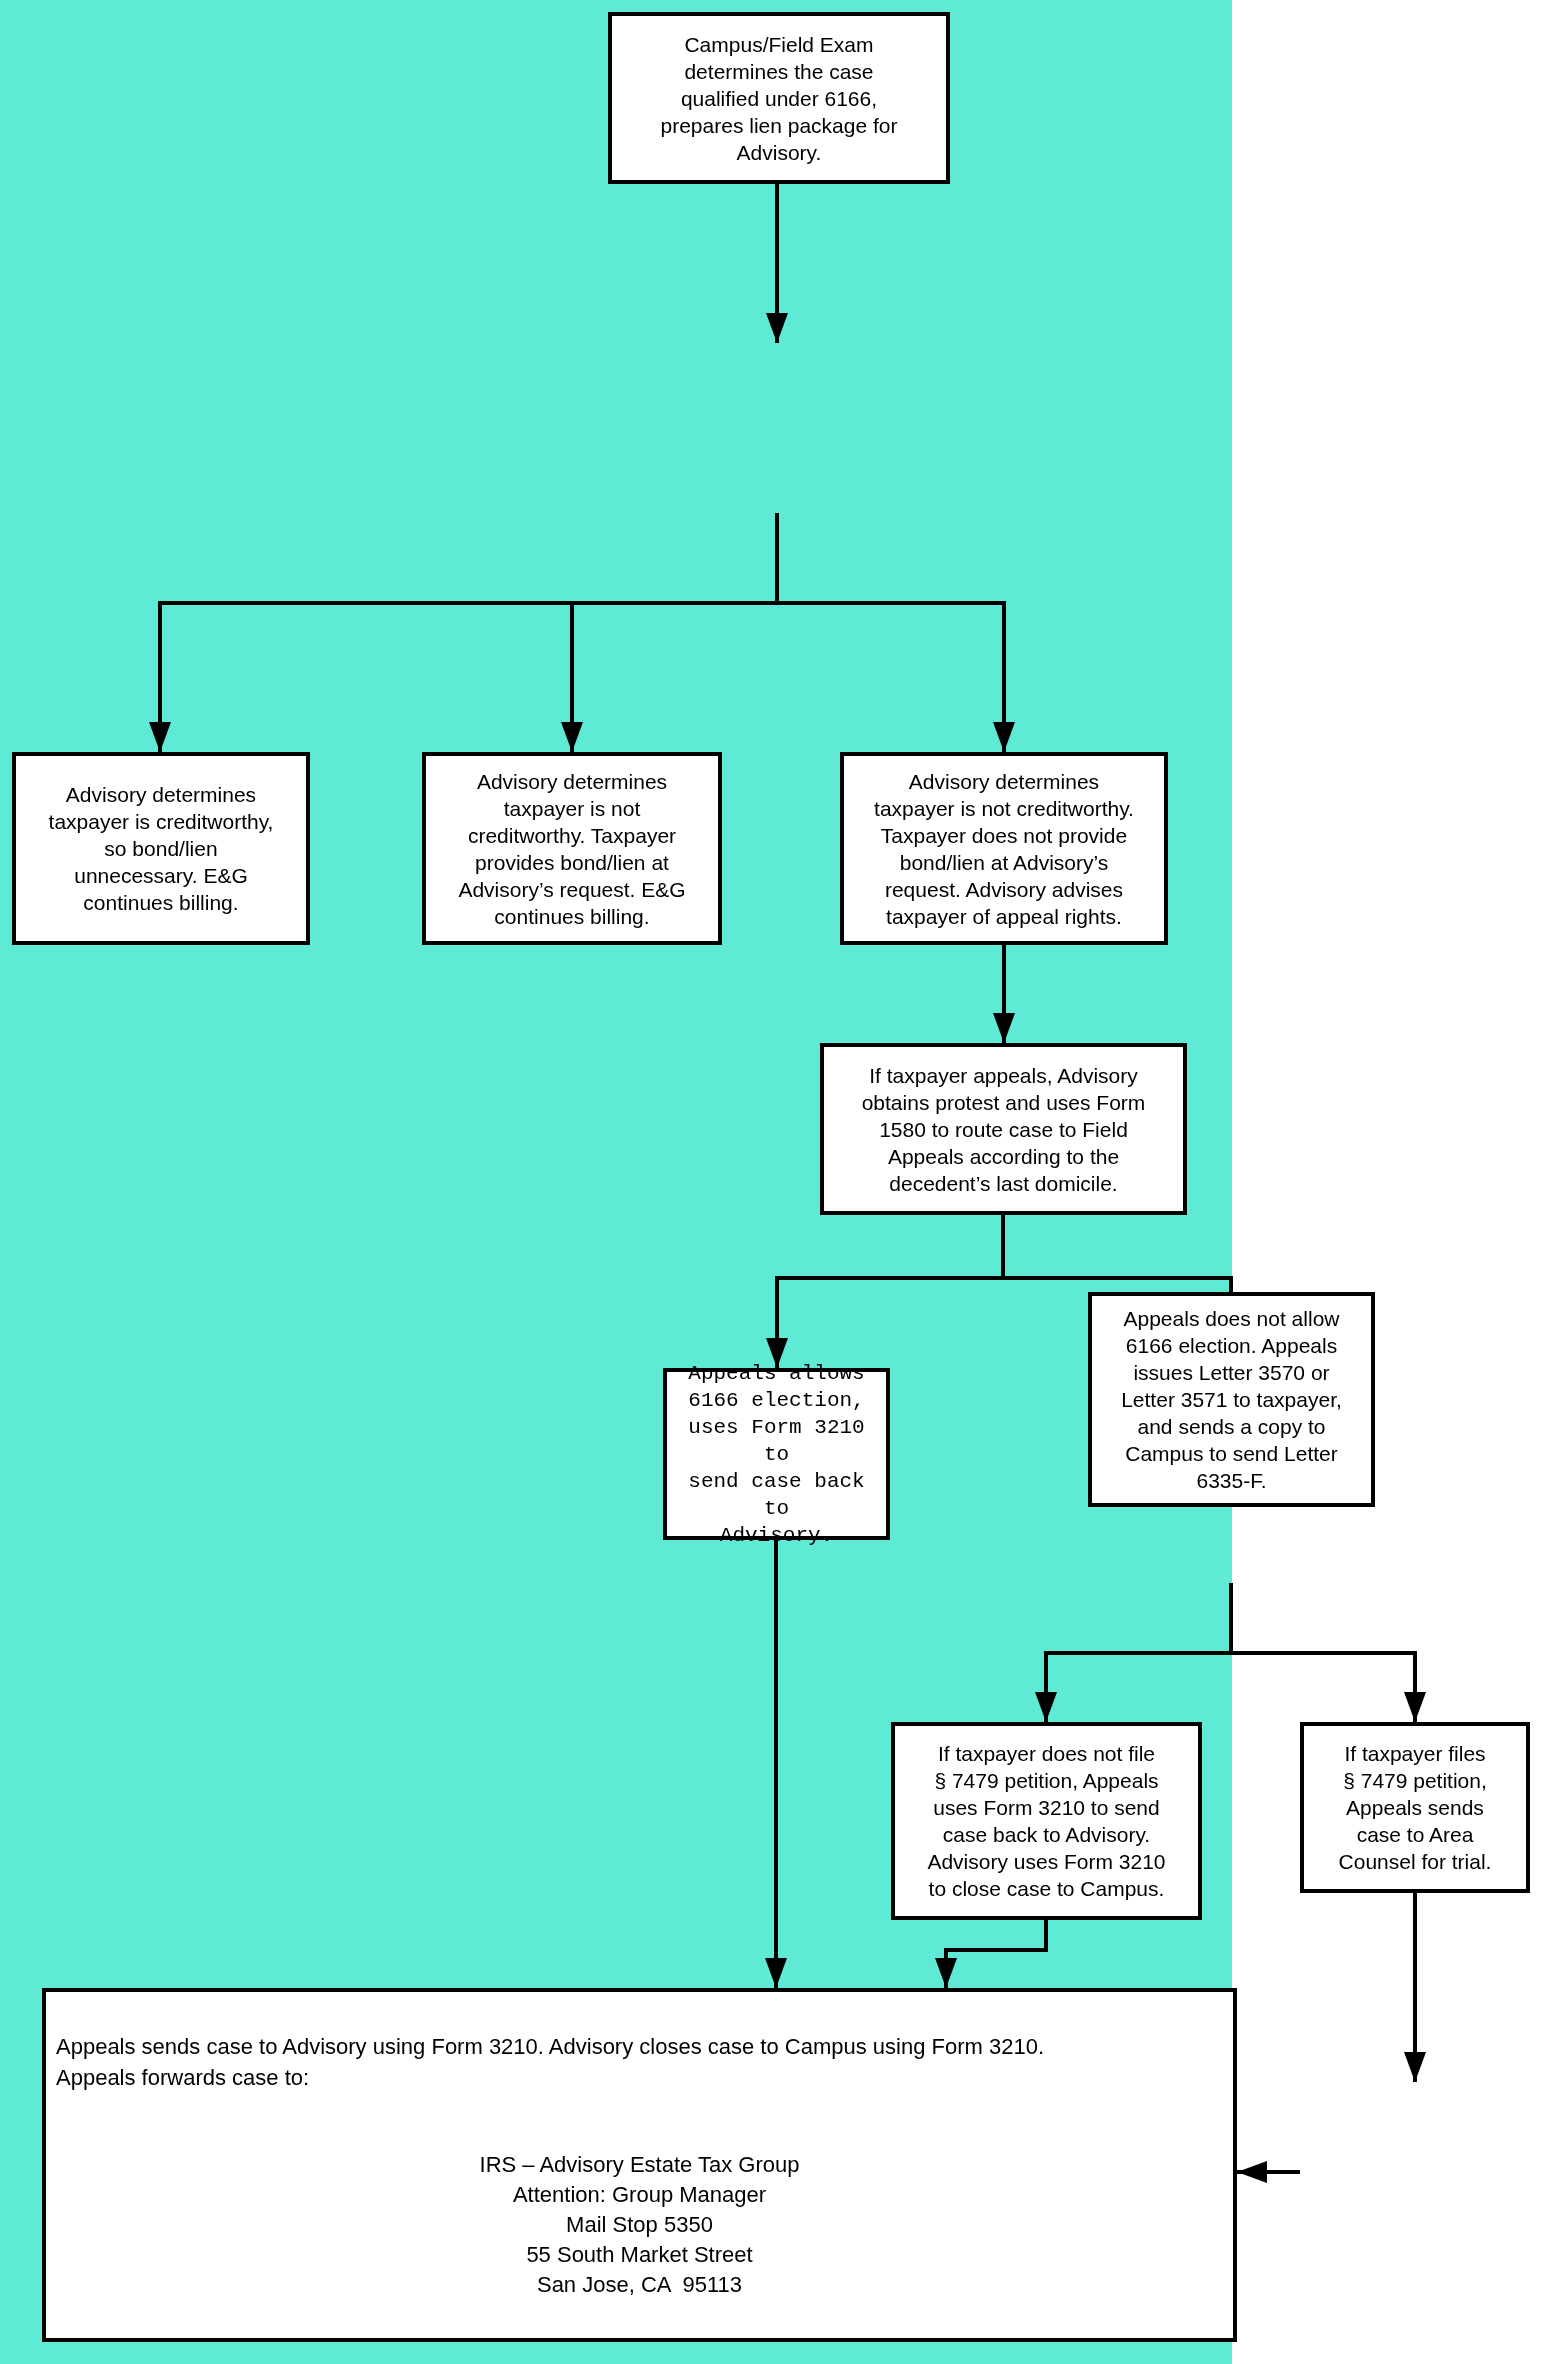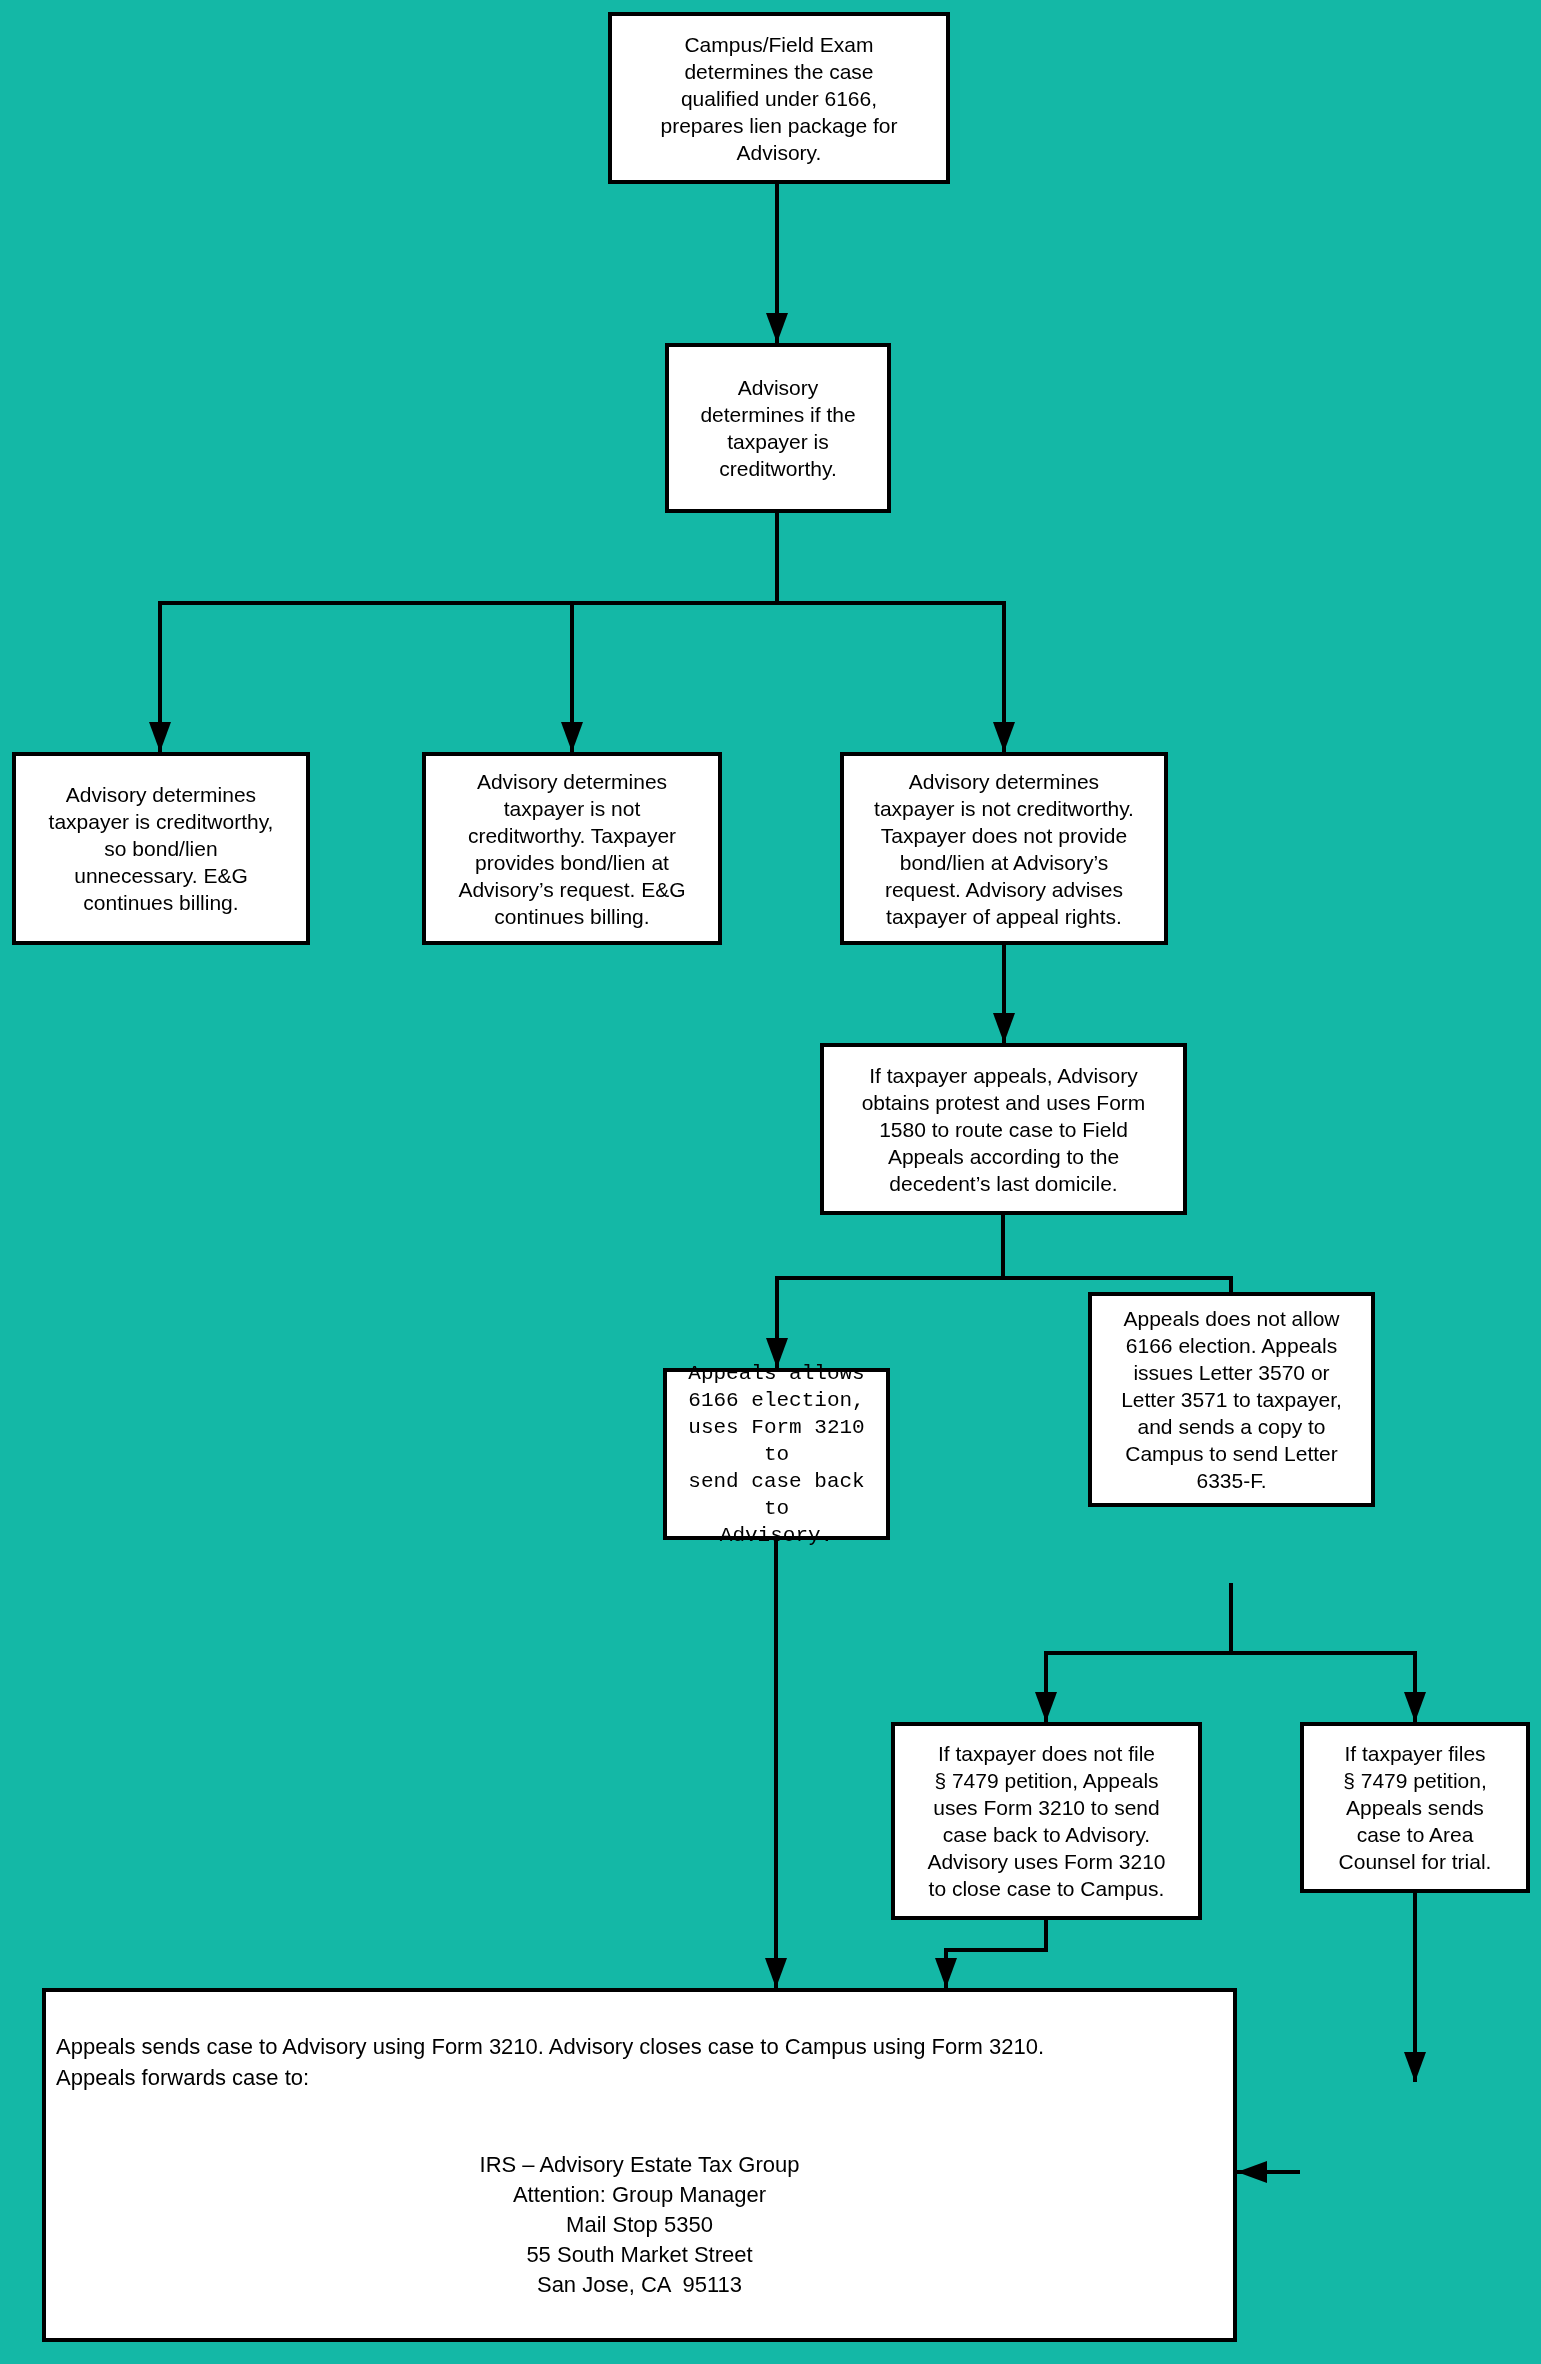--- a/index.html
+++ b/index.html
@@ -1,20 +1,20 @@
 <!DOCTYPE html>
 <html><head>
 <meta charset="utf-8">
 <style>
   html, body { margin: 0; padding: 0; background: #ffffff; }
   .canvas {
     position: relative;
-    width: 1541px;
+    width: 1232px;
     height: 2364px;
-    background: #14b8a6;
+    background: #5eead4;
     font-family: "Liberation Sans", "DejaVu Sans", sans-serif;
     color: #000000;
   }
   .connectors {
     position: absolute;
     left: 0; top: 0;
     width: 1541px; height: 2364px;
   }
   .connectors path { stroke: #000; stroke-width: 4; fill: none; }
   .node {
@@ -88,24 +88,20 @@
     <path d="M1415 1893 V2082" marker-end="url(#arrowhead)"></path>
     <path d="M1300 2172 H1237" marker-end="url(#arrowhead)"></path>
   </svg>
 
   <div class="node" id="n-a">Campus/Field Exam
 determines the case
 qualified under 6166,
 prepares lien package for
 Advisory.</div>
 
-  <div class="node" id="n-b">Advisory
-determines if the
-taxpayer is
-creditworthy.</div>
 
   <div class="node" id="n-c1">Advisory determines
 taxpayer is creditworthy,
 so bond/lien
 unnecessary. E&amp;G
 continues billing.</div>
 
   <div class="node" id="n-c2">Advisory determines
 taxpayer is not
 creditworthy. Taxpayer

